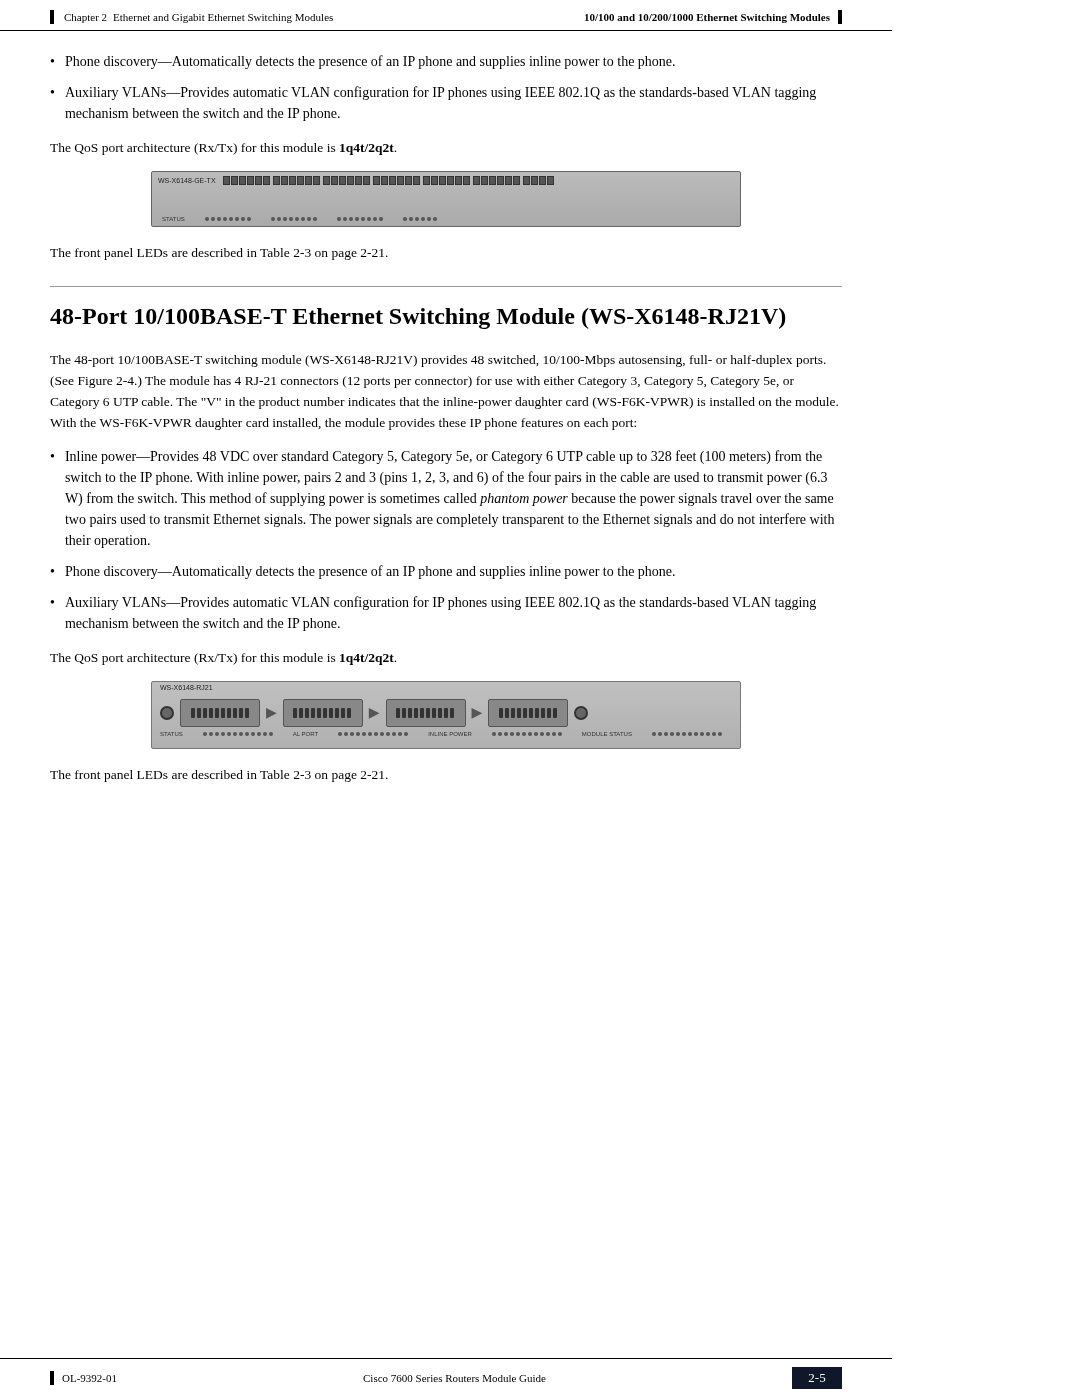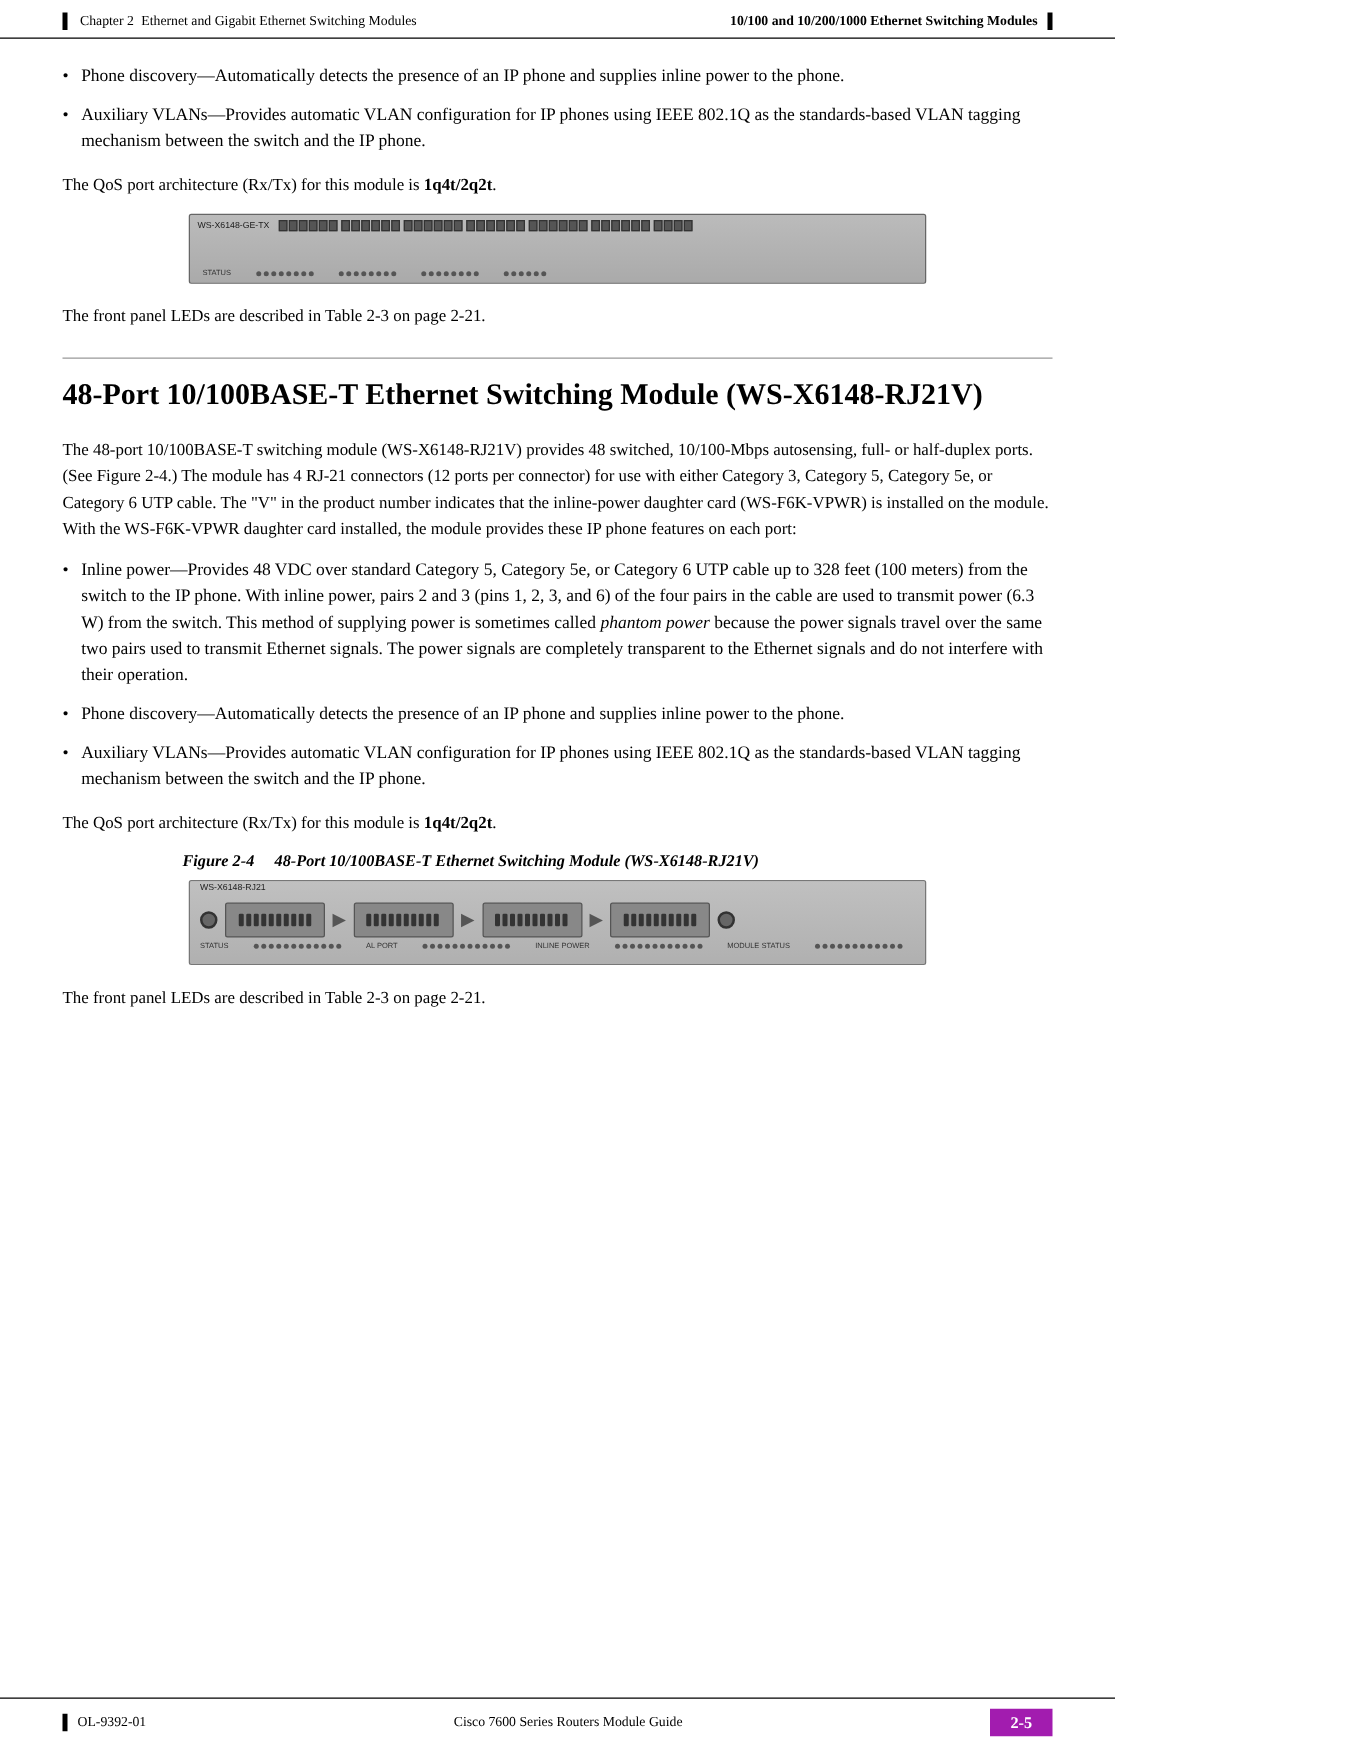--- a/index.html
+++ b/index.html
@@ -146,22 +146,22 @@
       width: 4px;
       height: 14px;
       background: #000;
       margin-right: 4px;
     }
     .footer-center {
       font-size: 11px;
     }
     .footer-right {
       font-size: 13px;
-      font-weight: bold;
-      background: #a21caf;
+      font-weight: normal;
+      background: #0f172a;
       color: #fff;
       padding: 3px 10px;
       min-width: 50px;
       text-align: center;
     }
 
     .bold { font-weight: bold; }
 
     
     .switch-fig3 {
@@ -404,25 +404,20 @@
       <li>
         <span>Auxiliary VLANs—Provides automatic VLAN configuration for IP phones using IEEE 802.1Q as the standards-based VLAN tagging mechanism between the switch and the IP phone.</span>
       </li>
     </ul>
 
     <p class="body-text">
       <span>The QoS port architecture (Rx/Tx) for this module is </span><span class="bold">1q4t/2q2t</span><span>.</span>
     </p>
 
     <div class="figure-container">
-      <div style="width:600px; text-align:left; margin-bottom:6px;">
-        <span class="figure-caption">
-          <span>Figure</span>&nbsp;<span>2-4</span>&nbsp;&nbsp;&nbsp;&nbsp;&nbsp;<span>48-Port 10/100BASE-T Ethernet Switching Module (WS-X6148-RJ21V)</span>
-        </span>
-      </div>
       <div class="figure-wrap">
         <div class="switch-fig4">
 
           <div style="position:absolute;top:2px;left:8px;font-size:7px;color:#222;font-family:Arial;">WS-X6148-RJ21</div>
 
           <div class="fig4-top" style="margin-top:12px;">
 
             <div style="width:14px;height:14px;border-radius:50%;background:#666;border:2px solid #333;flex-shrink:0;"></div>
 
             <div class="rj21-connector">

